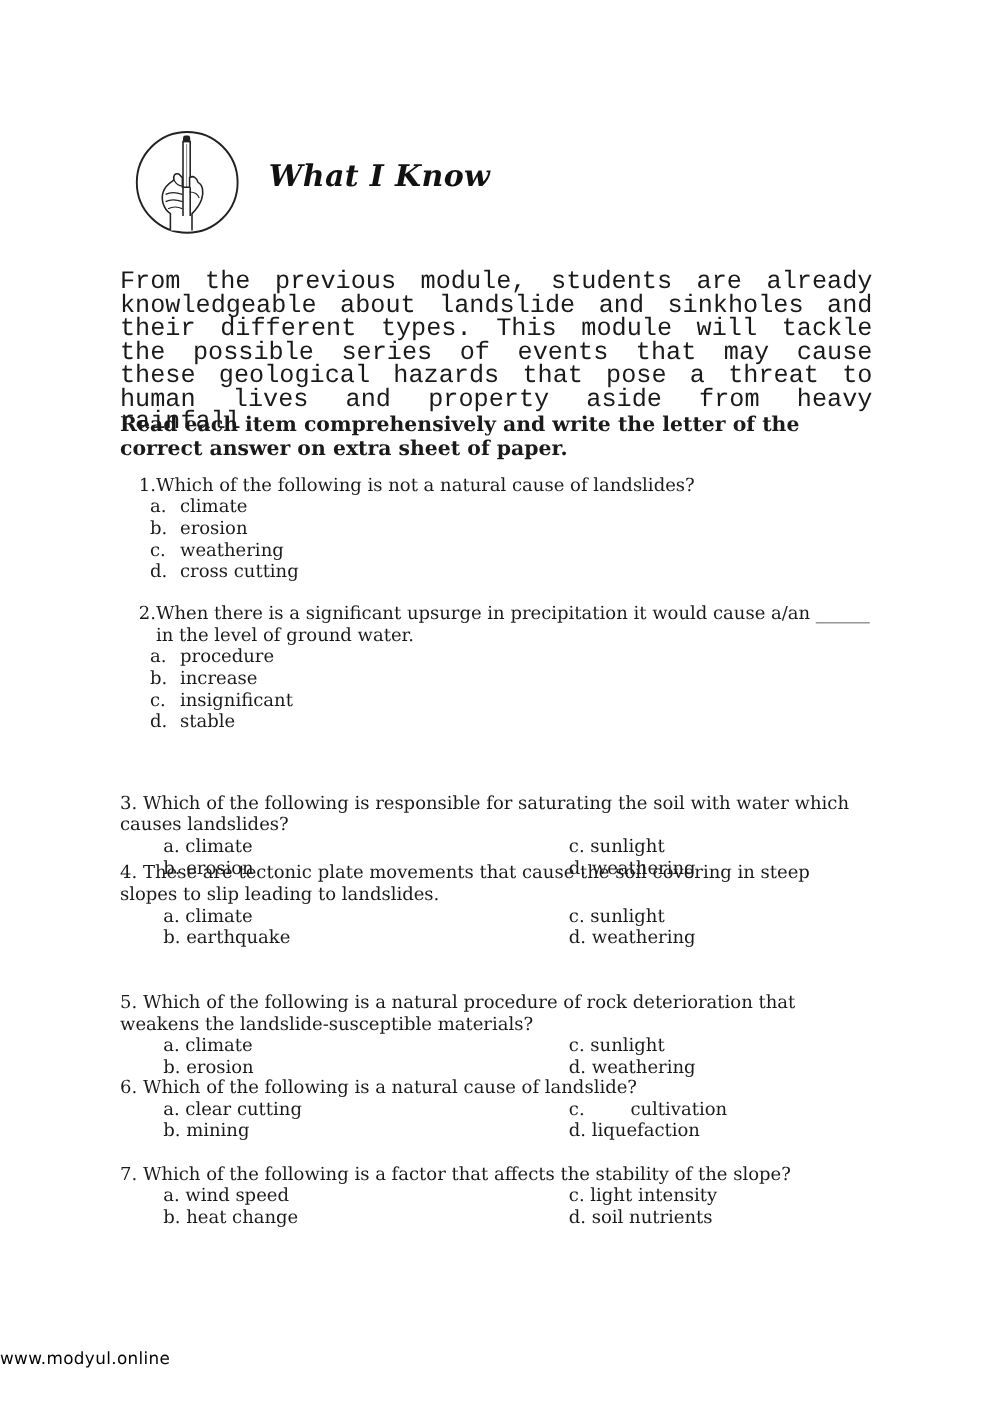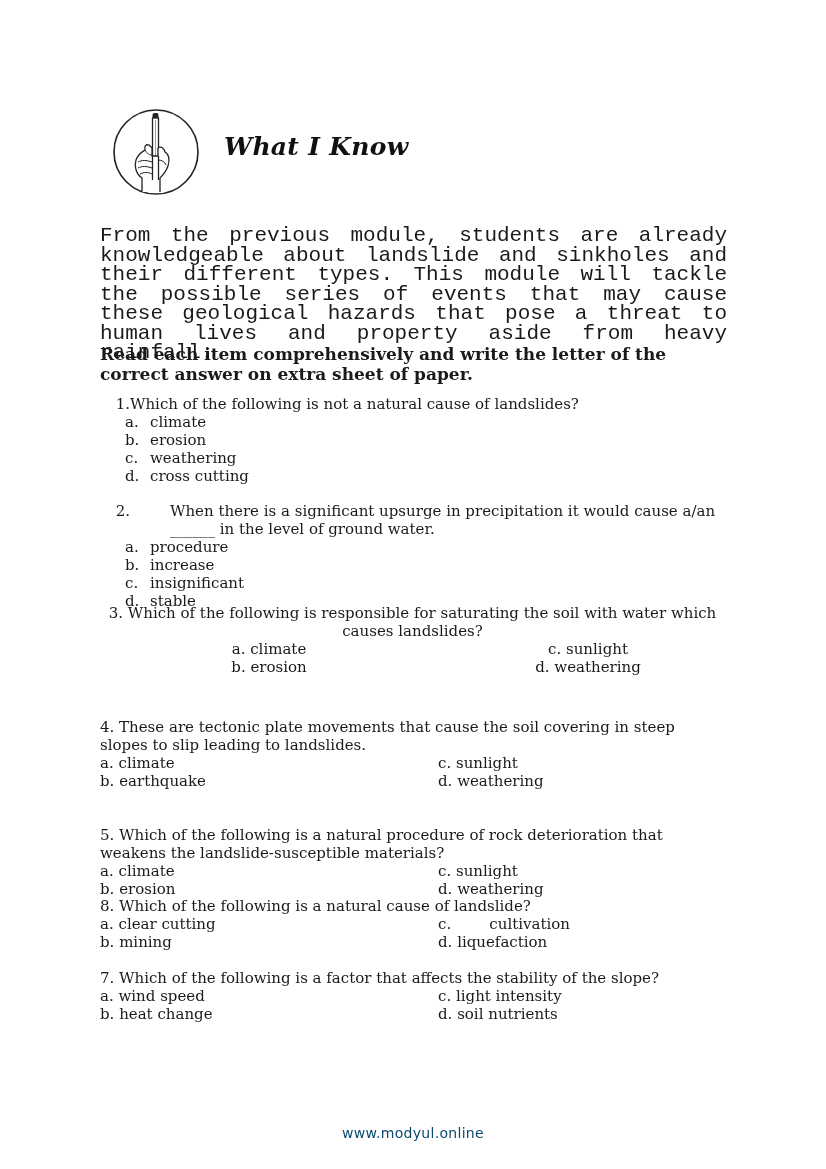--- a/index.html
+++ b/index.html
@@ -66,31 +66,32 @@
     .q-list {
       position: absolute;
       left: 100px;
       width: 640px;
       font-size: 15px;
       line-height: 18px;
     }
     .opt-grid {
       display: grid;
       grid-template-columns: 338px 300px;
+      margin-left: 36px;
     }
     .opt-flat { white-space: pre; }
     .watermark {
       position: absolute;
       left: 0;
       width: 826px;
       top: 1125px;
-      text-align: center;
+      text-align: left;
       font-family: "DejaVu Sans", sans-serif;
       font-size: 14px;
-      color: #0c4a6e;
+      color: #000000;
       letter-spacing: 0.3px;
     }
   </style>
 </head>
 <body>
 
 <div class="page" data-name="document-page">
 
   <div class="header" data-name="section-header">
     <svg class="header-icon" data-name="pencil-in-hand-icon" viewBox="0 0 88 88">
@@ -139,21 +140,21 @@
       <div style="display:flex;" data-name="option-d">
           <span style="width:25px;">d.</span>
           <span>cross cutting</span>
         </div>
     </div>
   </div>
 
   <div class="q-list" style="top:502px; left:100px; width:625px;" data-name="question-2-block">
     <div style="display:flex;">
       <span style="width:30px; flex:none; text-align:right;" data-name="question-number">2.</span>
-      <span style="flex:1;margin-left:40px;" data-name="question-text">When there is a significant upsurge in precipitation it would cause a/an ______ in the level of ground water.</span>
+      <span style="flex:1;" data-name="question-text">When there is a significant upsurge in precipitation it would cause a/an ______ in the level of ground water.</span>
     </div>
     <div style="margin-left:25px;" data-name="options-list">
       <div style="display:flex;" data-name="option-a">
           <span style="width:25px;">a.</span>
           <span>procedure</span>
         </div>
       <div style="display:flex;" data-name="option-b">
           <span style="width:25px;">b.</span>
           <span>increase</span>
         </div>
@@ -161,21 +162,21 @@
           <span style="width:25px;">c.</span>
           <span>insignificant</span>
         </div>
       <div style="display:flex;" data-name="option-d">
           <span style="width:25px;">d.</span>
           <span>stable</span>
         </div>
     </div>
   </div>
 
-  <div class="q-list" style="top:604px; width:625px;text-align:center;" data-name="question-3-block">
+  <div class="q-list" style="top:660px; width:625px;" data-name="question-3-block">
     <div data-name="question-text">3. Which of the following is responsible for saturating the soil with water which causes landslides?</div>
     <div class="opt-grid" data-name="options-grid">
       <div class="opt-flat" data-name="option-a">a. climate</div>
       <div class="opt-flat" data-name="option-c">c. sunlight</div>
       <div class="opt-flat" data-name="option-b">b. erosion</div>
       <div class="opt-flat" data-name="option-d">d. weathering</div>
     </div>
   </div>
 
   <div class="q-list" style="top:718px; width:625px;" data-name="question-4-block">
@@ -192,21 +193,21 @@
     <div data-name="question-text">5. Which of the following is a natural procedure of rock deterioration that weakens the landslide-susceptible materials?</div>
     <div class="opt-grid" data-name="options-grid">
       <div class="opt-flat" data-name="option-a">a. climate</div>
       <div class="opt-flat" data-name="option-c">c. sunlight</div>
       <div class="opt-flat" data-name="option-b">b. erosion</div>
       <div class="opt-flat" data-name="option-d">d. weathering</div>
     </div>
   </div>
 
   <div class="q-list" style="top:897px; width:640px;" data-name="question-6-block">
-    <div data-name="question-text">8. Which of the following is a natural cause of landslide?</div>
+    <div data-name="question-text">6. Which of the following is a natural cause of landslide?</div>
     <div class="opt-grid" data-name="options-grid">
       <div class="opt-flat" data-name="option-a">a. clear cutting</div>
       <div class="opt-flat" data-name="option-c">c.        cultivation</div>
       <div class="opt-flat" data-name="option-b">b. mining</div>
       <div class="opt-flat" data-name="option-d">d. liquefaction</div>
     </div>
   </div>
 
   <div class="q-list" style="top:969px; width:640px;" data-name="question-7-block">
     <div data-name="question-text">7. Which of the following is a factor that affects the stability of the slope?</div>

